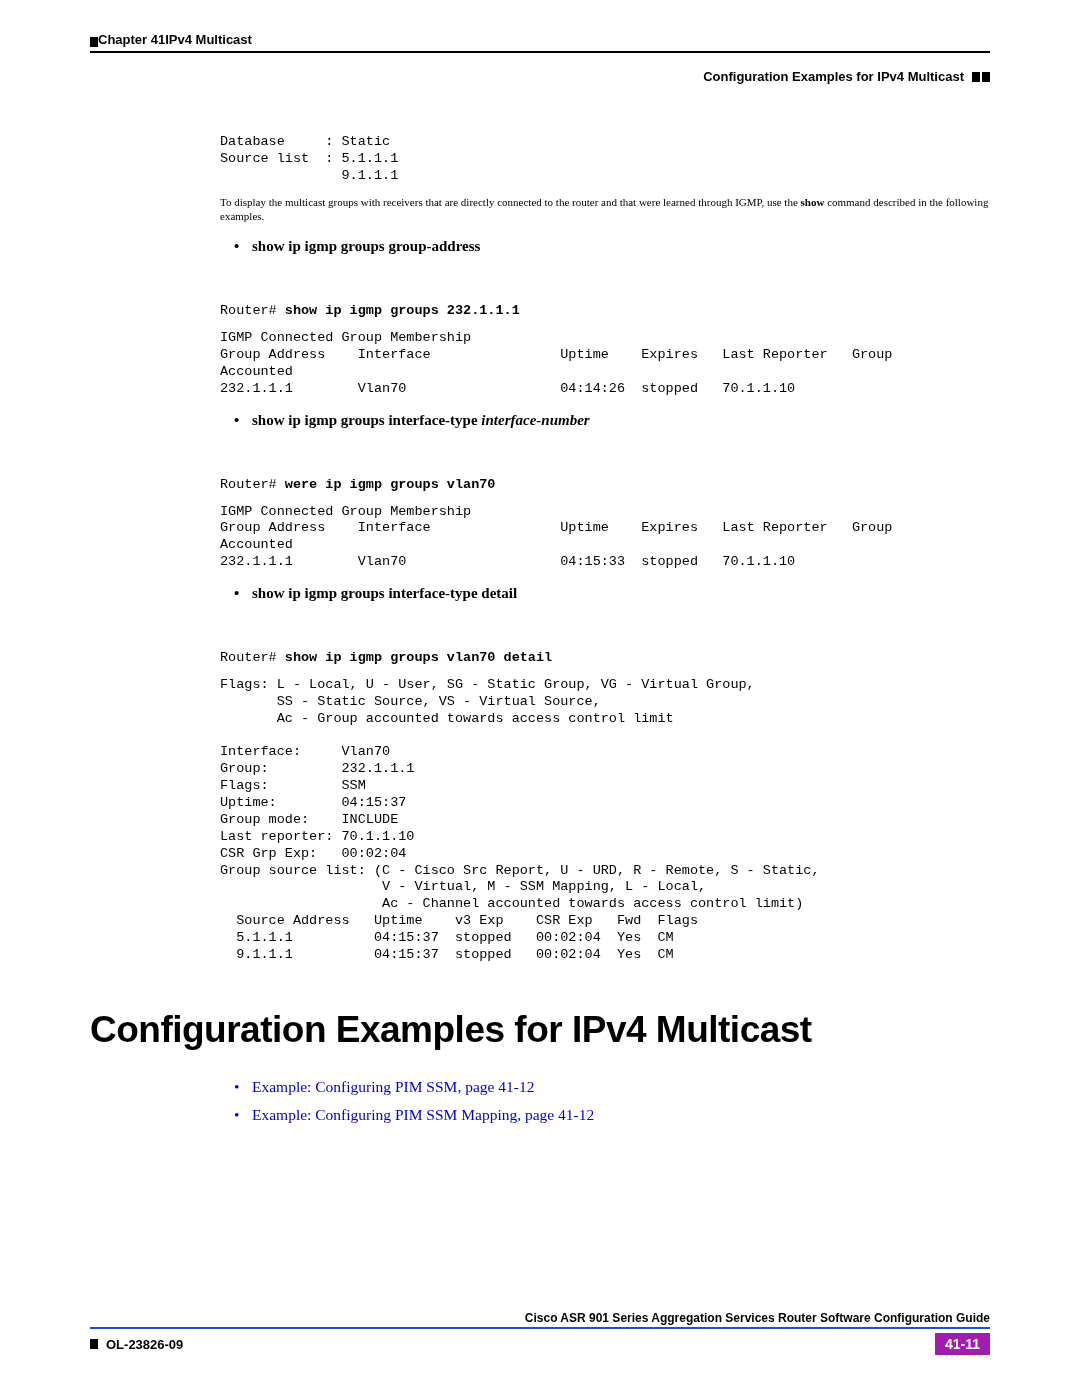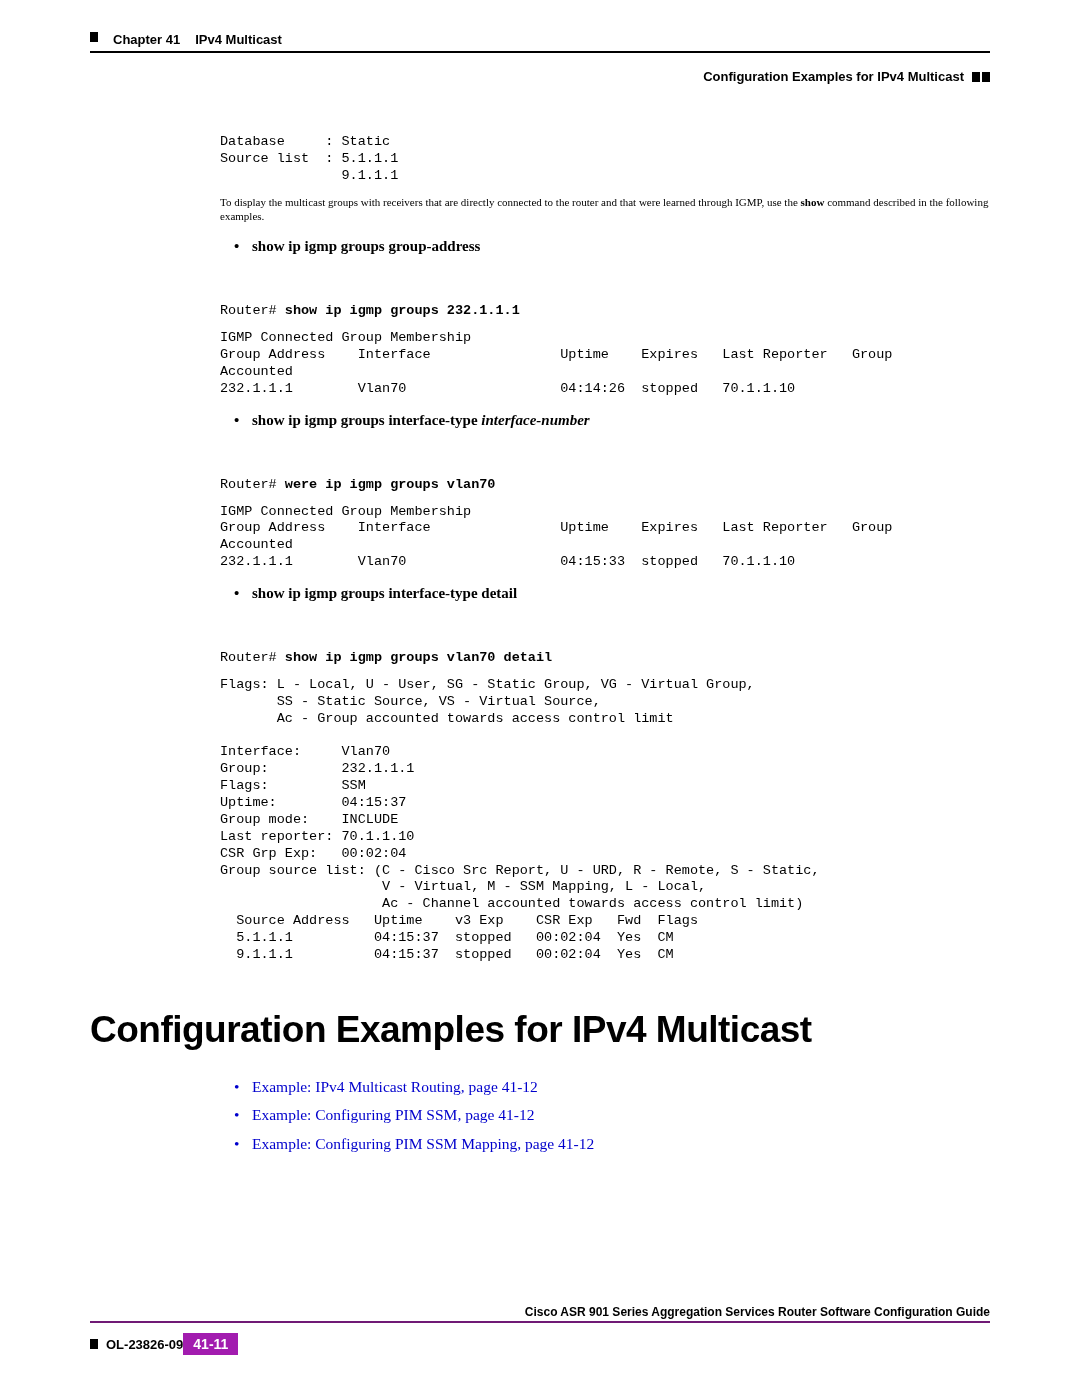--- a/index.html
+++ b/index.html
@@ -16,21 +16,21 @@
       position: relative;
     }
     .header {
       display: flex;
       justify-content: space-between;
       font-family: Arial, Helvetica, sans-serif;
       font-size: 13px;
       font-weight: bold;
       margin-bottom: 4px;
     }
-    .header-left { display: flex; align-items: flex-start; gap: 15px; }
+    .header-left { display: flex; align-items: flex-end; }
     .header-right-wrap { margin-top: 16px; display: flex; justify-content: flex-end; align-items: center; gap: 8px; }
     .header-right { font-family: Arial, Helvetica, sans-serif; font-size: 13px; font-weight: bold; }
     .rule { border-top: 2px solid #000; margin: 3px 0 0 0; }
     .chapter-marker { display: inline-block; width: 8px; height: 10px; background: #000; }
     .double-box { display: flex; gap: 2px; }
     .content { padding-left: 130px; padding-top: 50px; }
     .mono {
       font-family: "Courier New", Courier, monospace;
       font-size: 13.5px;
       white-space: pre;
@@ -81,31 +81,31 @@
       position: absolute;
       bottom: 42px;
       left: 90px;
       right: 90px;
     }
     .footer-line {
       font-family: Arial, Helvetica, sans-serif;
       font-size: 12px;
       font-weight: bold;
       text-align: right;
-      border-bottom: 2px solid #701a75;
+      border-bottom: 2px solid #1d4ed8;
       padding-bottom: 2px;
     }
     .footer-bottom {
       display: flex;
-      justify-content: flex-start;
+      justify-content: space-between;
       align-items: center;
       font-family: Arial, Helvetica, sans-serif;
       font-size: 13px;
       font-weight: bold;
-      margin-top: 10px;
+      margin-top: 4px;
     }
     .footer-left { display: flex; align-items: center; gap: 8px; }
     .page-num-box {
       background: #a21caf;
       color: #fff;
       padding: 3px 10px;
       font-size: 14px;
     }
     .output-block { margin-bottom: 8px; }
   </style>
@@ -174,21 +174,20 @@
 Group source list: (C - Cisco Src Report, U - URD, R - Remote, S - Static,
                     V - Virtual, M - SSM Mapping, L - Local,
                     Ac - Channel accounted towards access control limit)
   Source Address   Uptime    v3 Exp    CSR Exp   Fwd  Flags
   5.1.1.1          04:15:37  stopped   00:02:04  Yes  CM
   9.1.1.1          04:15:37  stopped   00:02:04  Yes  CM</div>
 
     <h1 class="section-title">Configuration Examples for IPv4 Multicast</h1>
 
     <div class="link-list">
-      <div class="link-item">Example: IPv4 Multicast Routing, page 41-12</div>
       <div class="link-item">Example: Configuring PIM SSM, page 41-12</div>
       <div class="link-item">Example: Configuring PIM SSM Mapping, page 41-12</div>
     </div>
   </div>
 
   <div class="footer">
     <div class="footer-line">Cisco ASR 901 Series Aggregation Services Router Software Configuration Guide</div>
     <div class="footer-bottom">
       <div class="footer-left">
         <span class="chapter-marker"></span>

